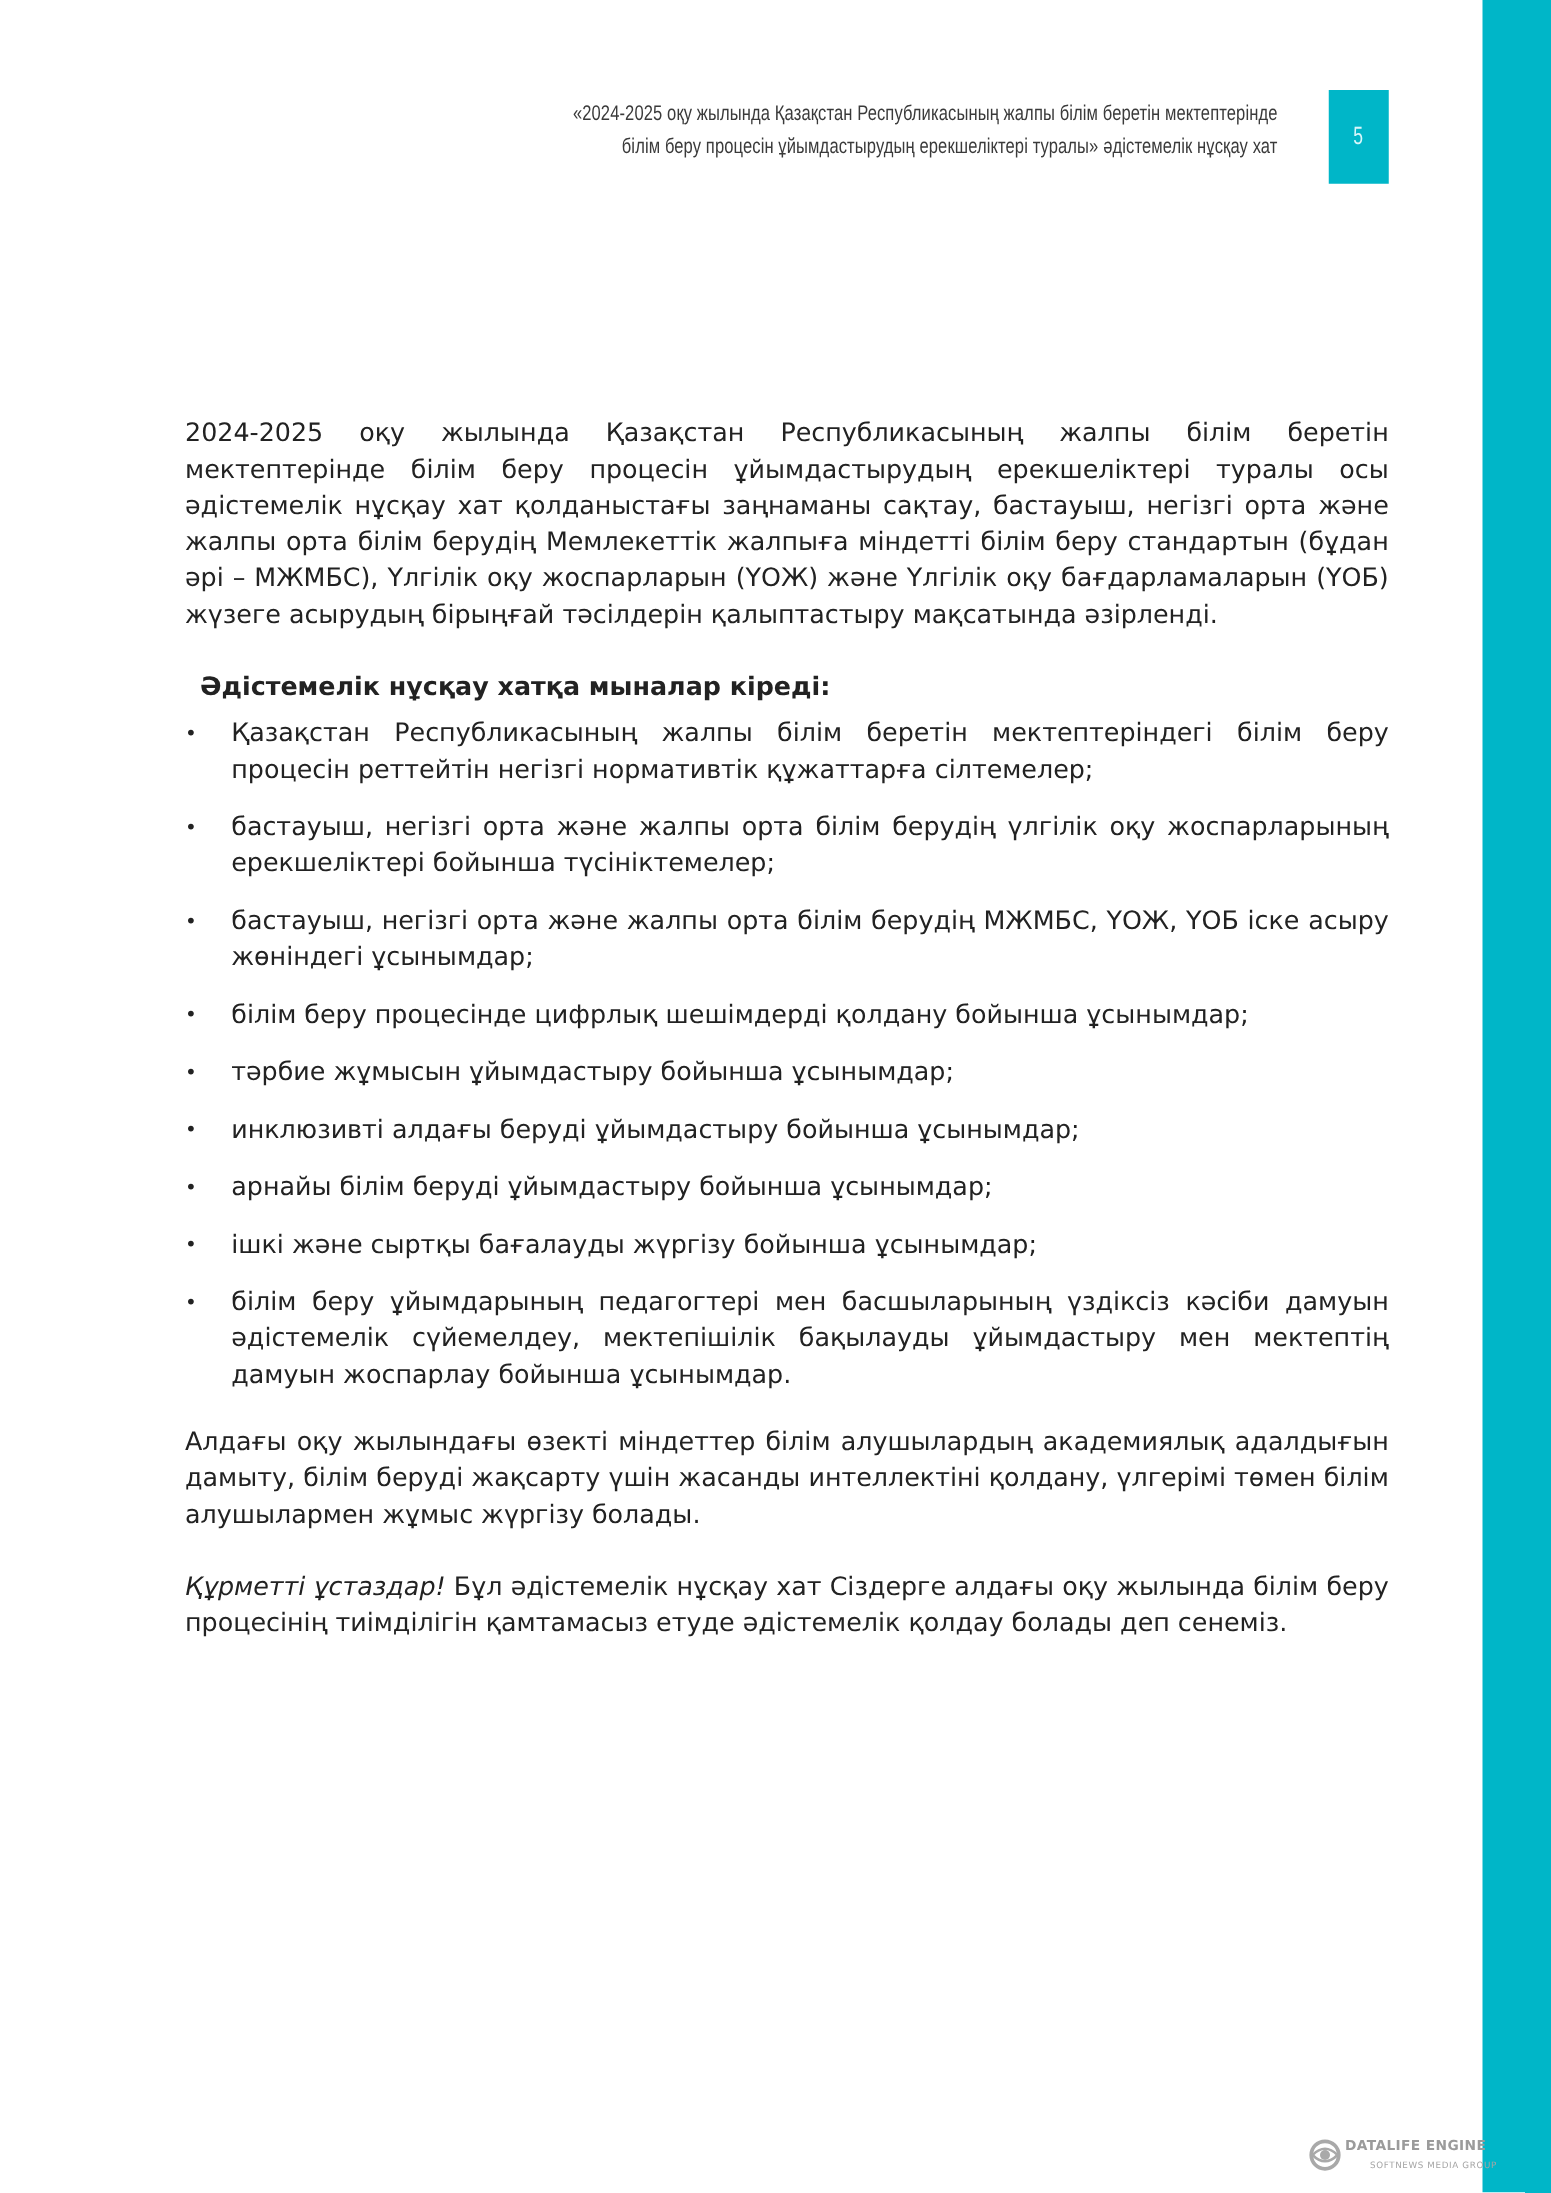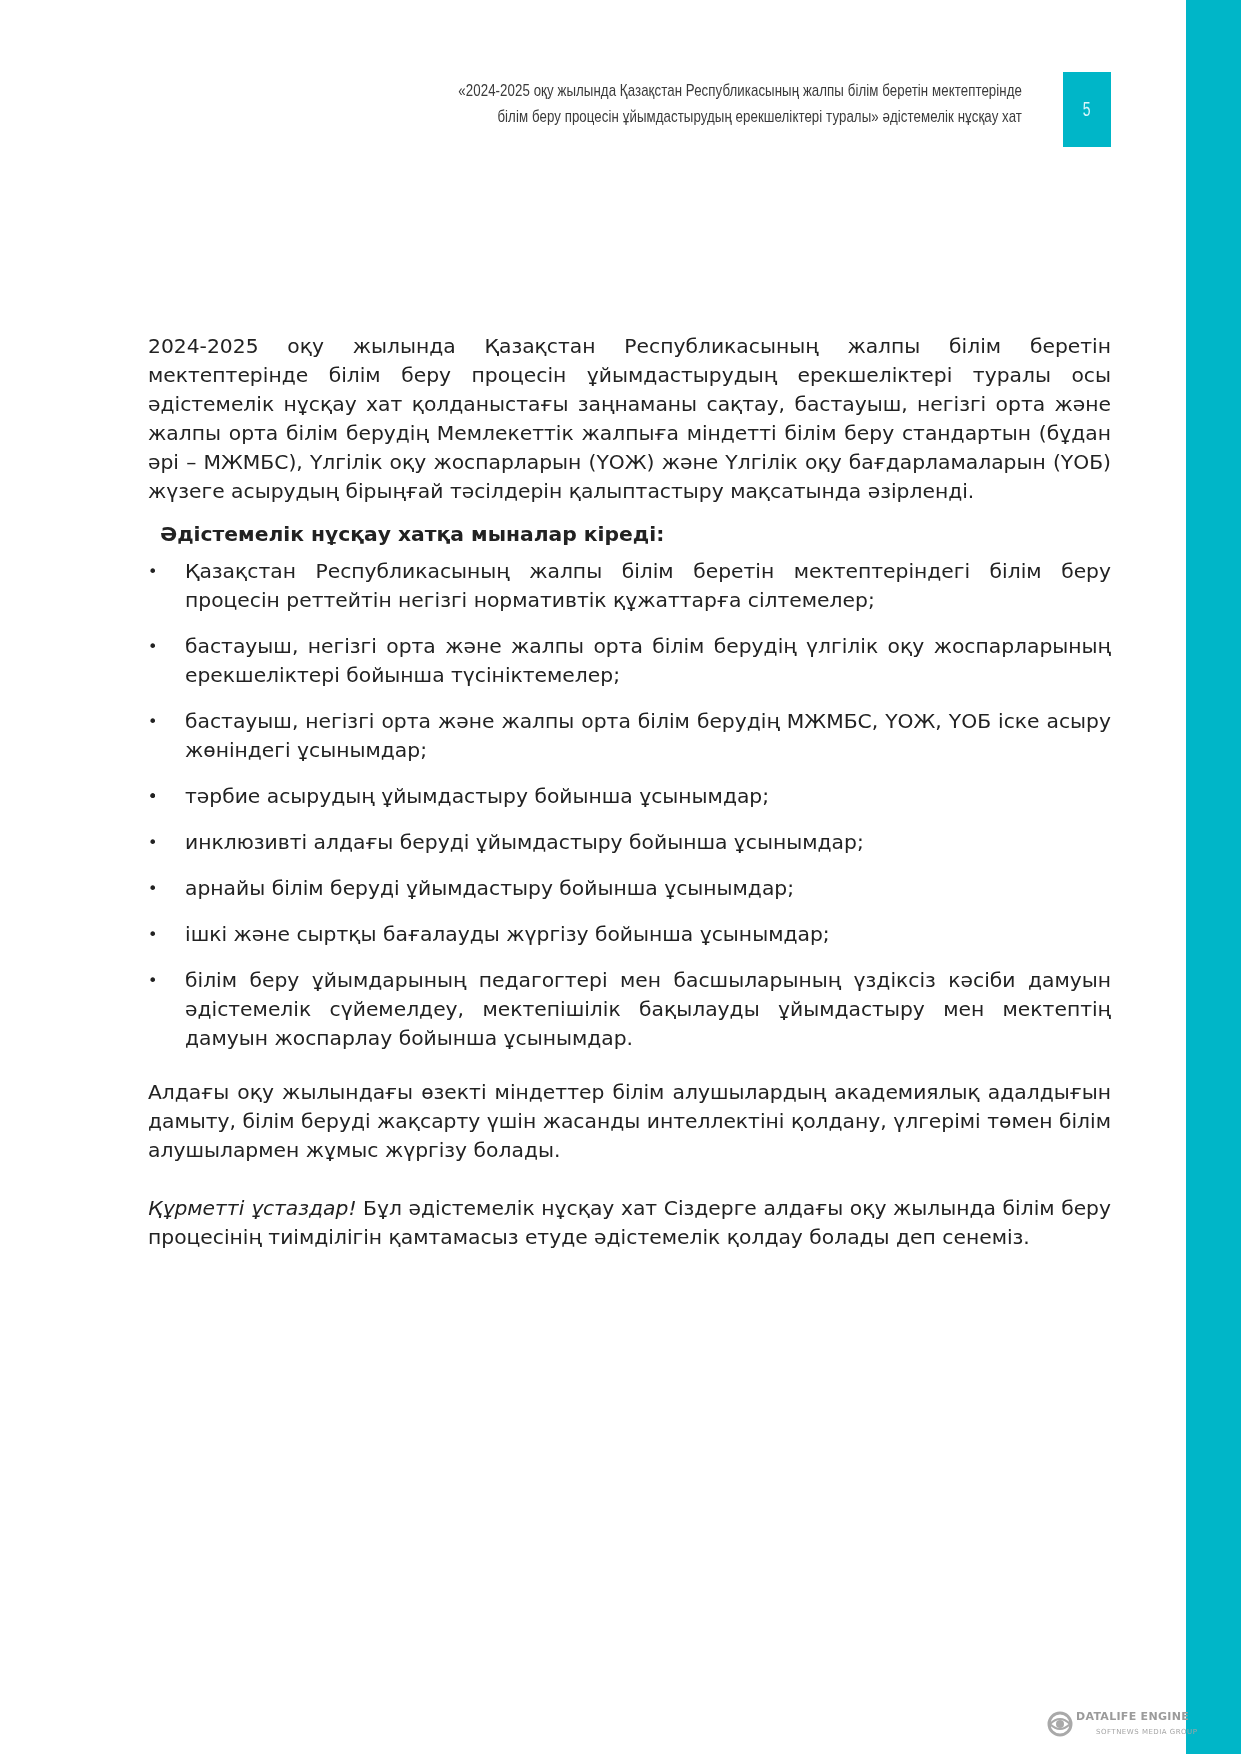--- a/index.html
+++ b/index.html
@@ -31,21 +31,21 @@
   .content {
     position: absolute; left: 148px; top: 332px; width: 963px;
     font-family: "DejaVu Sans", sans-serif;
     font-size: 20.3px; line-height: 29px; color: #222;
   }
   .title {
     text-align: center; font-weight: bold; font-style: italic;
     font-size: 25px; line-height: 34px; margin: 0 0 22px 0;
   }
   p { margin: 0; text-align: justify; }
-  .p-intro { margin-bottom: 14px; }
+  .p-intro { margin-bottom: 29px; }
   .list-heading { font-weight: bold; margin: 0 0 8px 12px; }
   ul { list-style: none; margin: 0 0 25px 0; padding: 0; }
   li { position: relative; padding-left: 37px; margin-bottom: 17px; text-align: justify; }
   li .bullet { position: absolute; left: 0; top: 0; font-size: 16px; }
   .p-tasks { margin-bottom: 29px; }
   .lead-italic { font-weight: normal; font-style: italic; }
   .watermark {
     position: absolute; left: 1046px; top: 1706px; width: 200px; height: 34px;
     font-family: "DejaVu Sans", sans-serif;
   }
@@ -76,22 +76,22 @@
 <div class="content">
 
   <p class="p-intro">2024-2025 оқу жылында Қазақстан Республикасының жалпы білім беретін мектептерінде білім беру процесін ұйымдастырудың ерекшеліктері туралы осы әдістемелік нұсқау хат қолданыстағы заңнаманы сақтау, бастауыш, негізгі орта және жалпы орта білім берудің Мемлекеттік жалпыға міндетті білім беру стандартын (бұдан әрі – МЖМБС), Үлгілік оқу жоспарларын (ҮОЖ) және Үлгілік оқу бағдарламаларын (ҮОБ) жүзеге асырудың бірыңғай тәсілдерін қалыптастыру мақсатында әзірленді.</p>
 
   <div class="list-heading">Әдістемелік нұсқау хатқа мыналар кіреді:</div>
 
   <ul>
     <li><span class="bullet">•</span><span>Қазақстан Республикасының жалпы білім беретін мектептеріндегі білім беру процесін реттейтін негізгі нормативтік құжаттарға сілтемелер;</span></li>
     <li><span class="bullet">•</span><span>бастауыш, негізгі орта және жалпы орта білім берудің үлгілік оқу жоспарларының ерекшеліктері бойынша түсініктемелер;</span></li>
     <li><span class="bullet">•</span><span>бастауыш, негізгі орта және жалпы орта білім берудің МЖМБС, ҮОЖ, ҮОБ іске асыру жөніндегі ұсынымдар;</span></li>
-    <li><span class="bullet">•</span></li>
-    <li><span class="bullet">•</span><span>тәрбие асырудың ұйымдастыру бойынша ұсынымдар;</span></li>
+    <li><span class="bullet">•</span><span>білім беру процесінде цифрлық шешімдерді қолдану бойынша ұсынымдар;</span></li>
+    <li><span class="bullet">•</span><span>тәрбие жұмысын ұйымдастыру бойынша ұсынымдар;</span></li>
     <li><span class="bullet">•</span><span>инклюзивті алдағы беруді ұйымдастыру бойынша ұсынымдар;</span></li>
     <li><span class="bullet">•</span><span>арнайы білім беруді ұйымдастыру бойынша ұсынымдар;</span></li>
     <li><span class="bullet">•</span><span>ішкі және сыртқы бағалауды жүргізу бойынша ұсынымдар;</span></li>
     <li><span class="bullet">•</span><span>білім беру ұйымдарының педагогтері мен басшыларының үздіксіз кәсіби дамуын әдістемелік сүйемелдеу, мектепішілік бақылауды ұйымдастыру мен мектептің дамуын жоспарлау бойынша ұсынымдар.</span></li>
   </ul>
 
   <p class="p-tasks">Алдағы оқу жылындағы өзекті міндеттер білім алушылардың академиялық адалдығын дамыту, білім беруді жақсарту үшін жасанды интеллектіні қолдану, үлгерімі төмен білім алушылармен жұмыс жүргізу болады.</p>
 
   <p><span class="lead-italic">Құрметті ұстаздар!</span><span> Бұл әдістемелік нұсқау хат Сіздерге алдағы оқу жылында білім беру процесінің тиімділігін қамтамасыз етуде әдістемелік қолдау болады деп сенеміз.</span></p>
 </div>

